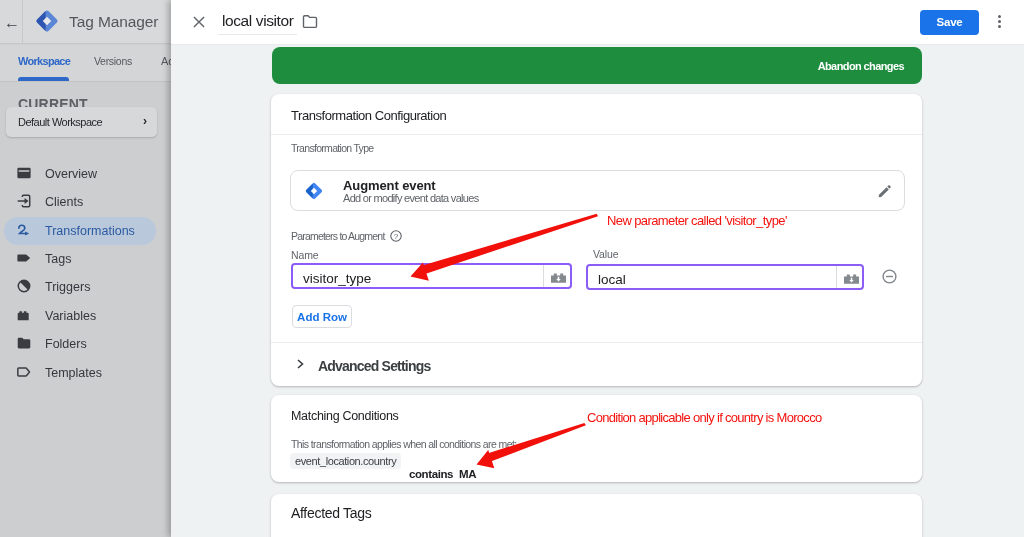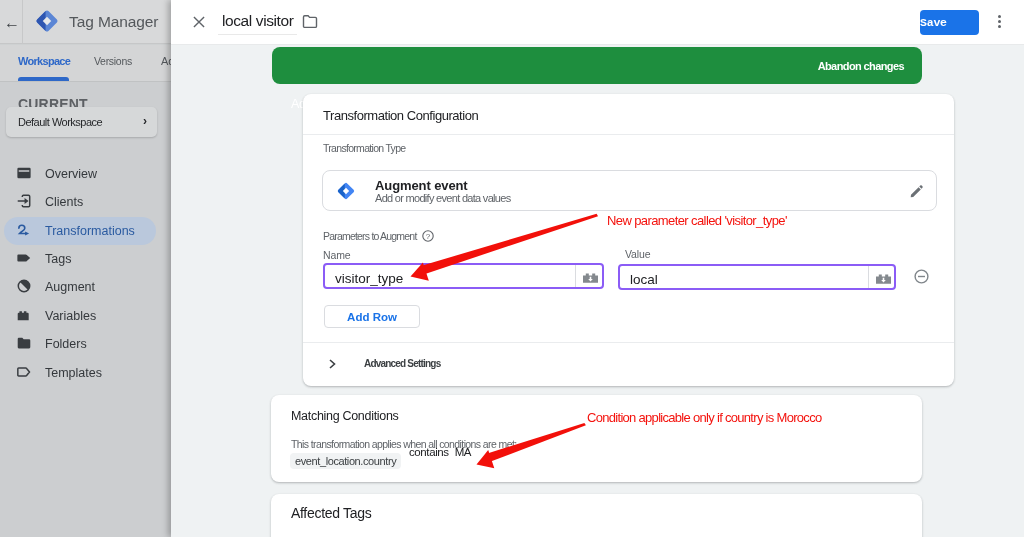--- a/index.html
+++ b/index.html
@@ -28,56 +28,56 @@
   #nav-sel { background:#bac8dc; border-radius:14px; }
   #nav-sel .tx { color:#2a5aa0; }
 
   
   #panel { position:absolute; left:171px; top:0; width:853px; height:537px; background:#eff2f3; box-shadow:-3px 0 6px rgba(0,0,0,0.25); }
   #phead { position:absolute; left:0; top:0; width:853px; height:45px; background:#fff; border-bottom:1px solid #e8eaeb; }
   #xicon { position:absolute; left:22px; top:16px; width:12px; height:12px; }
   #title { position:absolute; left:51px; top:12px; font-size:15.5px; letter-spacing:-0.4px; color:#202124; }
   #titleline { position:absolute; left:47px; top:34px; width:79px; height:1px; background:#e9e9e9; }
   #foldico { position:absolute; left:131px; top:14px; width:16px; height:15px; }
-  #savebtn { position:absolute; left:749px; top:10px; width:59px; height:25px; background:#1a73e8; border-radius:4px; color:#fff; font-size:11.5px; font-weight:bold; letter-spacing:-0.2px; line-height:25px;font-family:Liberation Mono, monospace; }
+  #savebtn { position:absolute; left:749px; top:10px; width:59px; height:25px; background:#1a73e8; border-radius:4px; color:#fff; font-size:11.5px; font-weight:bold; letter-spacing:-0.2px; text-align:center; line-height:25px; }
   #dots { position:absolute; left:826px; top:15px; width:4px; height:14px; }
   .dot { position:absolute; left:1px; width:3px; height:3px; border-radius:50%; background:#5f6368; }
 
   #pbody { position:absolute; left:0; top:46px; width:853px; height:491px; }
 
   #banner { position:absolute; left:101px; top:1px; width:650px; height:37px; background:#1e8e3e; border-radius:8px; color:#fff; font-size:12.5px; }
   #banner .l { position:absolute; left:19px; top:12px; letter-spacing:-0.3px;margin-top:38px; }
   #banner .r { position:absolute; right:18px; top:13px; font-weight:bold; font-size:11px; letter-spacing:-0.6px; }
 
   .card { position:absolute; left:100px; width:651px; background:#fff; border-radius:8px; box-shadow:0 1px 2px rgba(60,64,67,0.25), 0 1px 3px rgba(60,64,67,0.1); }
-  #card1 { top:48px; height:292px;margin-left:32px; }
+  #card1 { top:48px; height:292px; }
   #card2 { top:349px; height:87px; }
   #card3 { top:448px; height:60px; border-radius:8px 8px 0 0; }
   .ctitle { position:absolute; left:20px; font-size:13px; letter-spacing:-0.45px; color:#202124; }
   .label { position:absolute; font-size:10.5px; color:#5f6368; letter-spacing:-0.1px; }
 
   #c1div1 { position:absolute; left:0; top:40px; width:651px; height:1px; background:#eaecee; }
   #typebox { position:absolute; left:19px; top:76px; width:615px; height:41px; border:1px solid #dadce0; border-radius:8px; }
   #tb-name { position:absolute; left:52px; top:7px; font-size:13px; font-weight:bold; letter-spacing:-0.1px; color:#202124; }
   #tb-sub { position:absolute; left:52px; top:21px; font-size:11px; letter-spacing:-0.7px; color:#5f6368; }
   #tb-dia { position:absolute; left:13px; top:10px; width:20px; height:20px; }
   #tb-pencil { position:absolute; left:586px; top:13px; width:15px; height:15px; }
 
   .input { position:absolute; border:2px solid #8b5cf6; border-radius:4px; background:#fff; }
   .input .tx { position:absolute; left:10px; top:6px; font-size:13.5px; color:#202124; }
   .input .sep { position:absolute; top:0; width:1px; height:100%; background:#dadce0; }
   .brick { position:absolute; top:7px; width:17px; height:12px; }
-  #addrow { position:absolute; left:21px; top:211px; width:96px; height:23px; border:1px solid #dadce0; border-radius:4px; color:#1a73e8; font-size:11.5px; font-weight:bold; text-align:center; line-height:23px; }
+  #addrow { position:absolute; left:21px; top:211px; width:60px; height:23px; border:1px solid #dadce0; border-radius:4px; color:#1a73e8; font-size:11.5px; font-weight:bold; text-align:center; line-height:23px; }
   #c1div2 { position:absolute; left:0; top:248px; width:651px; height:1px; background:#eaecee; }
   #advch { position:absolute; left:24px; top:265px; width:10px; height:10px; }
-  #advtx { position:absolute; left:61px; top:264px; font-size:10px; font-weight:bold; letter-spacing:-0.8px; color:#3c4043; }
+  #advtx { position:absolute; left:47px; top:264px; font-size:14px; font-weight:bold; letter-spacing:-0.8px; color:#3c4043; }
   #minus { position:absolute; left:611px; top:175px; width:15px; height:15px; }
 
   #chip { position:absolute; left:19px; top:58px; height:16px; background:#f1f3f4; border-radius:4px; font-size:11px; color:#3c4043; line-height:16px; padding:0 5px; letter-spacing:-0.4px; }
-  #cond2 { position:absolute; left:138px; top:51px; font-size:11.5px; letter-spacing:-0.4px; color:#202124; }
+  #cond2 { position:absolute; left:138px; top:73px; font-size:11.5px; letter-spacing:-0.4px; color:#202124;font-weight:bold; }
 
   .red { position:absolute; color:#f4120d; font-size:13px; letter-spacing:-0.6px; }
   #redsvg { position:absolute; left:0; top:0; width:853px; height:491px; pointer-events:none; }
 </style>
 </head>
 <body>
 
 <div id="left">
   <div id="topbar">
     <div id="backarrow">←</div>
@@ -131,21 +131,21 @@
       <svg class="ic" viewBox="0 0 14 14">
           <path fill="#393d41" d="M2 4 h6.5 a1.2 1.2 0 0 1 .95 .45 L12.4 7 l-2.95 2.55 a1.2 1.2 0 0 1 -.95 .45 H2 a0.8 0.8 0 0 1 -0.8 -0.8 V4.8 A0.8 0.8 0 0 1 2 4 Z"></path>
         </svg>
       <div class="tx">Tags</div>
     </div>
     <div class="navrow" style="top:191px">
       <svg class="ic" viewBox="0 0 14 14">
           <circle cx="7" cy="7" r="5" fill="none" stroke="#393d41" stroke-width="1.3"></circle>
           <path fill="#393d41" d="M7 2 a5 5 0 0 1 0 10 Z" transform="rotate(-45 7 7)"></path>
         </svg>
-      <div class="tx">Augment</div>
+      <div class="tx">Triggers</div>
     </div>
     <div class="navrow" style="top:220px">
       <svg class="ic" viewBox="0 0 14 14">
           <path fill="#393d41" d="M1.5 11.5 V6 a1 1 0 0 1 1-1 H3 V3.8 h2.2 V5 h1.7 V3.8 h2.2 V5 h1 a1 1 0 0 1 1 1 v5.5 Z"></path>
         </svg>
       <div class="tx">Variables</div>
     </div>
     <div class="navrow" style="top:248px">
       <svg class="ic" viewBox="0 0 14 14">
           <path fill="#393d41" d="M1.5 3.5 a1 1 0 0 1 1-1 h3 l1.2 1.3 H11.5 a1 1 0 0 1 1 1 v6 a1 1 0 0 1 -1 1 h-9 a1 1 0 0 1 -1-1 Z"></path>

